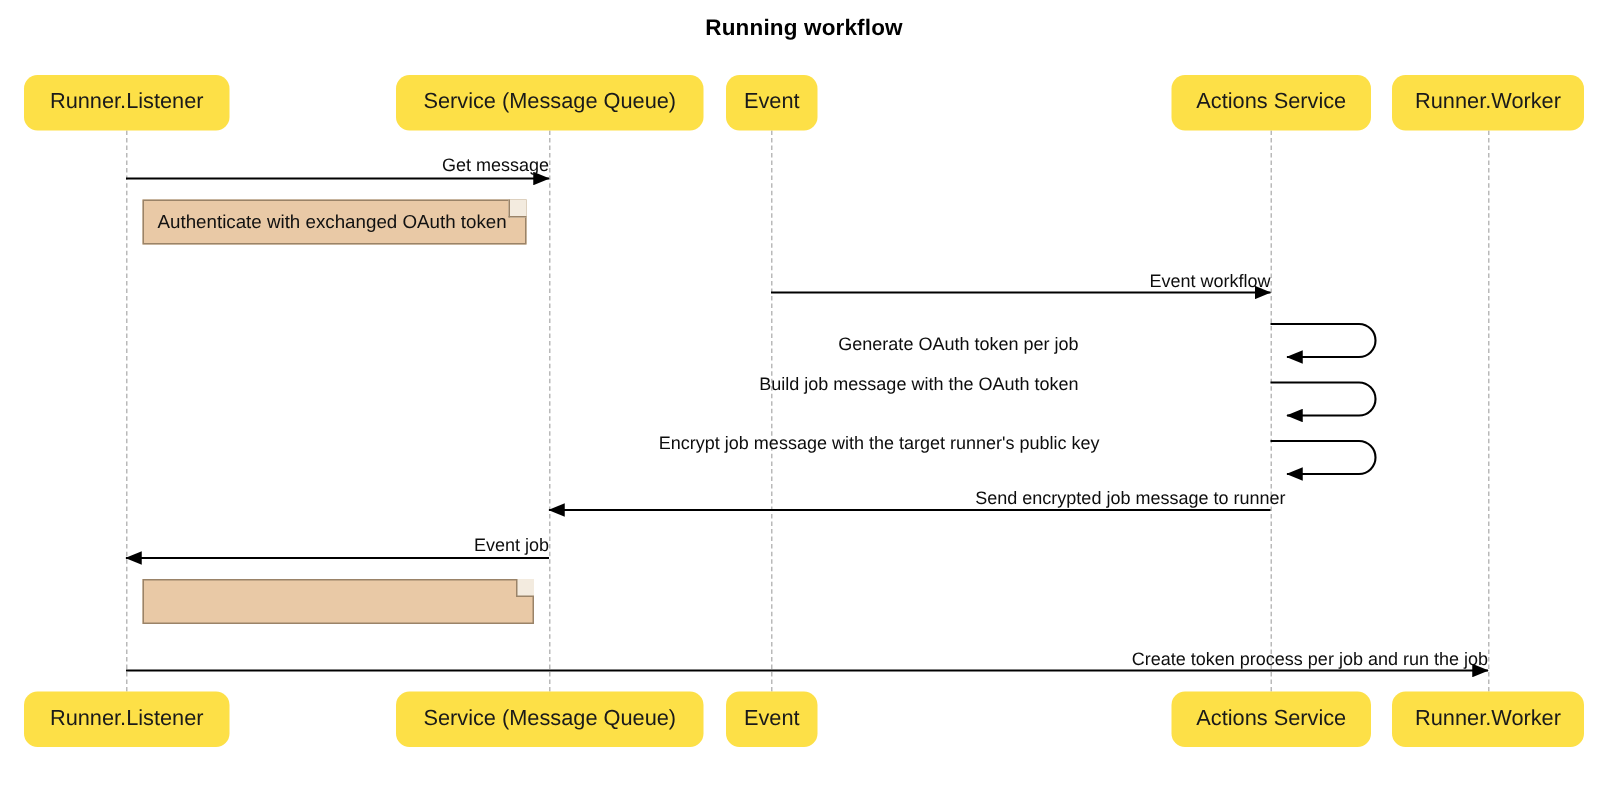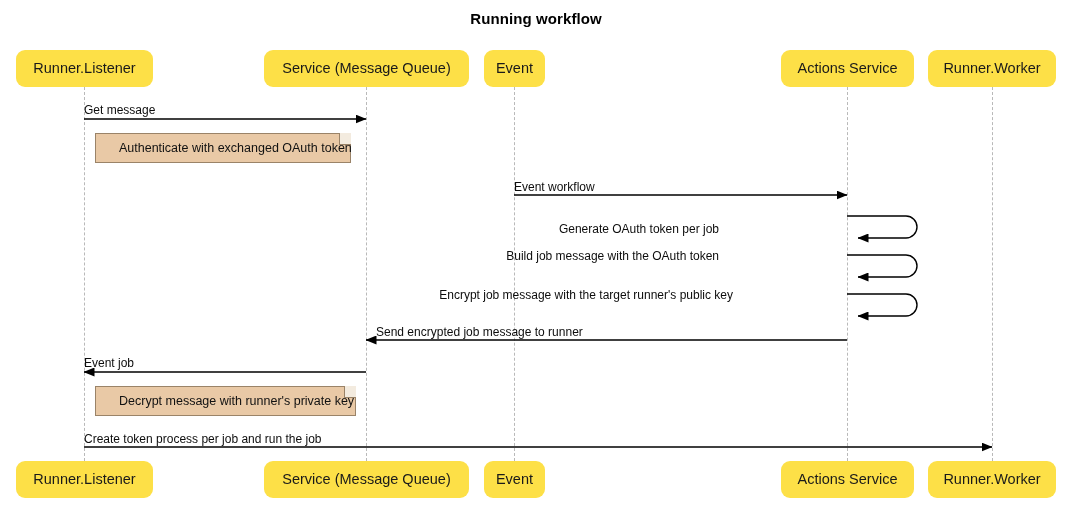--- a/index.html
+++ b/index.html
@@ -45,30 +45,30 @@
     position: absolute;
     width: 0;
     border-left: 1px dashed #b9b9b9;
   }
   .msg-label {
     position: absolute;
     font-size: 12px;
     color: #0d0d0d;
     white-space: nowrap;
   }
-  .msg-label.center { text-align: left; }
+  .msg-label.center { text-align: right; }
   .msg-label.right { text-align: right; }
   .note {
     position: absolute;
     box-sizing: border-box;
     background: #e9c9a6;
     border: 1px solid #9a8368;
     font-size: 12.5px;
     color: #111111;
-    padding: 0 23px;
+    padding: 0 9px;
     height: 30px;
     line-height: 29px;
     white-space: nowrap;
   }
   .note .fold {
     position: absolute;
     right: -1px;
     top: -1px;
     width: 11px;
     height: 11px;
@@ -143,16 +143,16 @@
       <div class="msg-label right" style="right: 229px; top: 222px; margin-left: 24px;">Generate OAuth token per job</div>
       <div class="msg-label right" style="right: 229px; top: 249px;">Build job message with the OAuth token</div>
       <div class="msg-label right" style="right: 215px; top: 288px;">Encrypt job message with the target runner's public key</div>
       <div class="msg-label center" style="left: 376px; width: 481px; top: 325px;">Send encrypted job message to runner</div>
       <div class="msg-label center" style="left: 84px; width: 282px; top: 356px;">Event job</div>
       <div class="msg-label center" style="left: 84px; width: 908px; top: 432px;">Create token process per job and run the job</div>
     </div>
 
   <div id="notes">
       <div class="note" style="left: 95px; top: 133px; width: 256px;"><span class="fold"></span><span>Authenticate with exchanged OAuth token</span></div>
-      <div class="note" style="left: 95px; top: 386px; width: 261px;"><span class="fold"></span><span>Decrypt message with runner's private key</span></div>
+      <div class="note" style="left: 95px; top: 386px; width: 261px;"><span class="fold"></span></div>
     </div>
 
 </div>
 
 </body></html>

